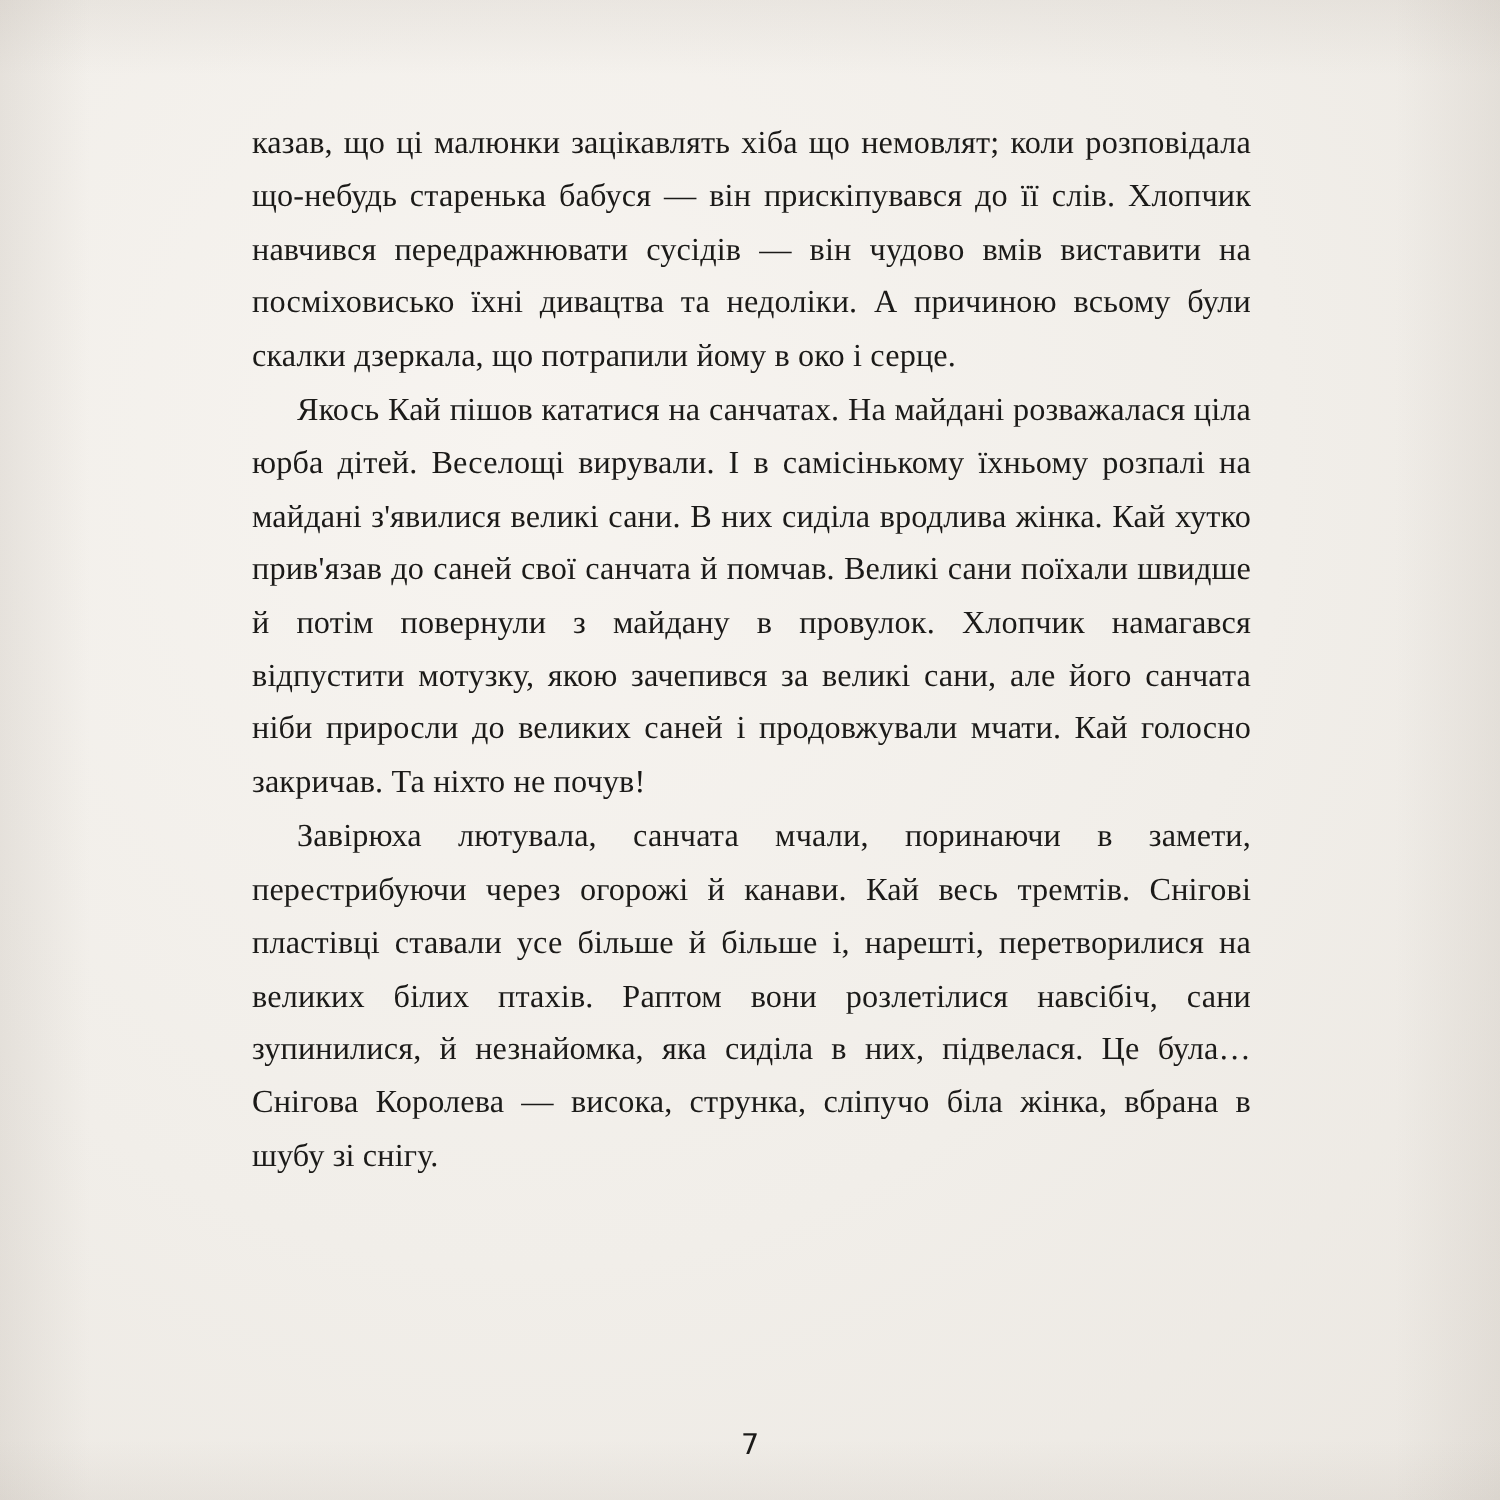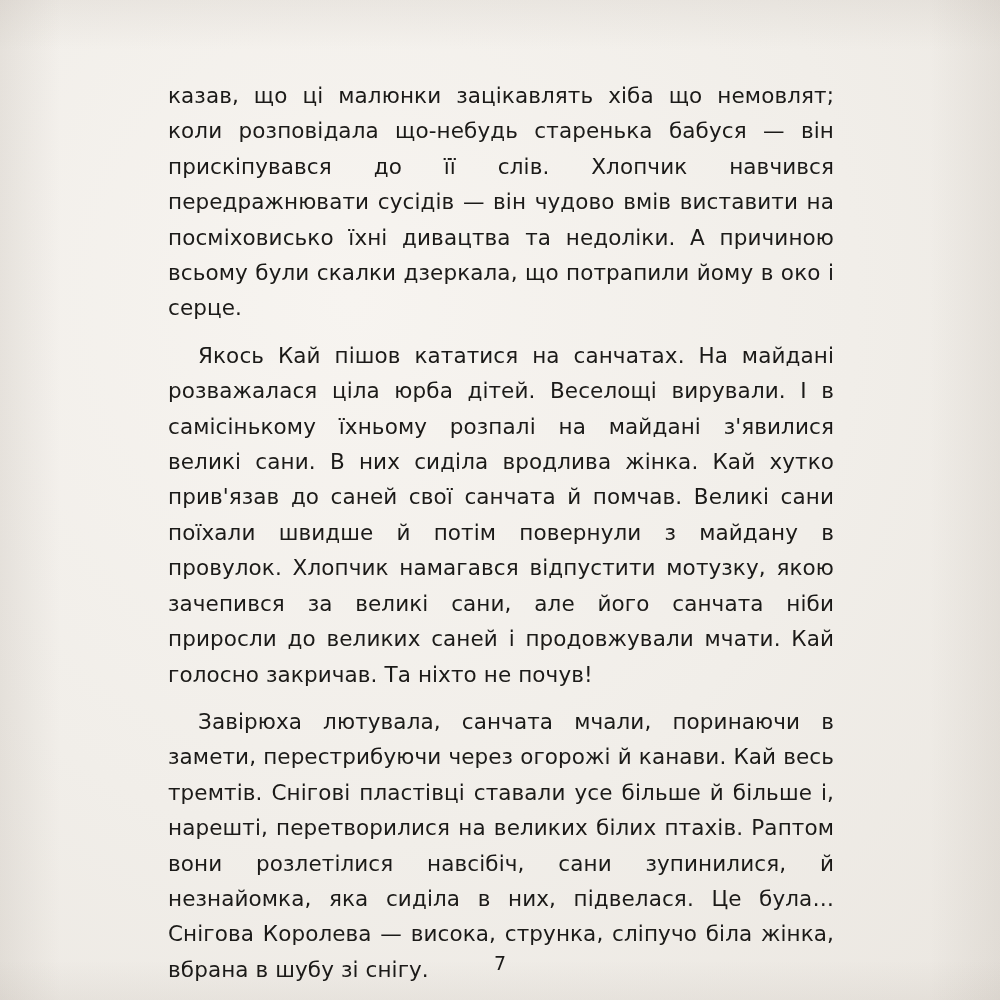--- a/index.html
+++ b/index.html
@@ -33,23 +33,24 @@
     line-height: 35.4px;
     color: #1b1a18;
     text-align: justify;
     text-justify: inter-word;
     letter-spacing: 0.1px;
     font-weight: 400;
   }
   .para {
     margin: 0;
     text-indent: 0;
+    font-family: Liberation Serif, serif;
   }
   .para + .para {
-    margin-top: 12px;
+    margin-top: 1px;
   }
   .para.indent {
     text-indent: 30px;
   }
   .folio {
     position: absolute;
     top: 952px;
     left: 0;
     width: 1000px;
     text-align: center;

